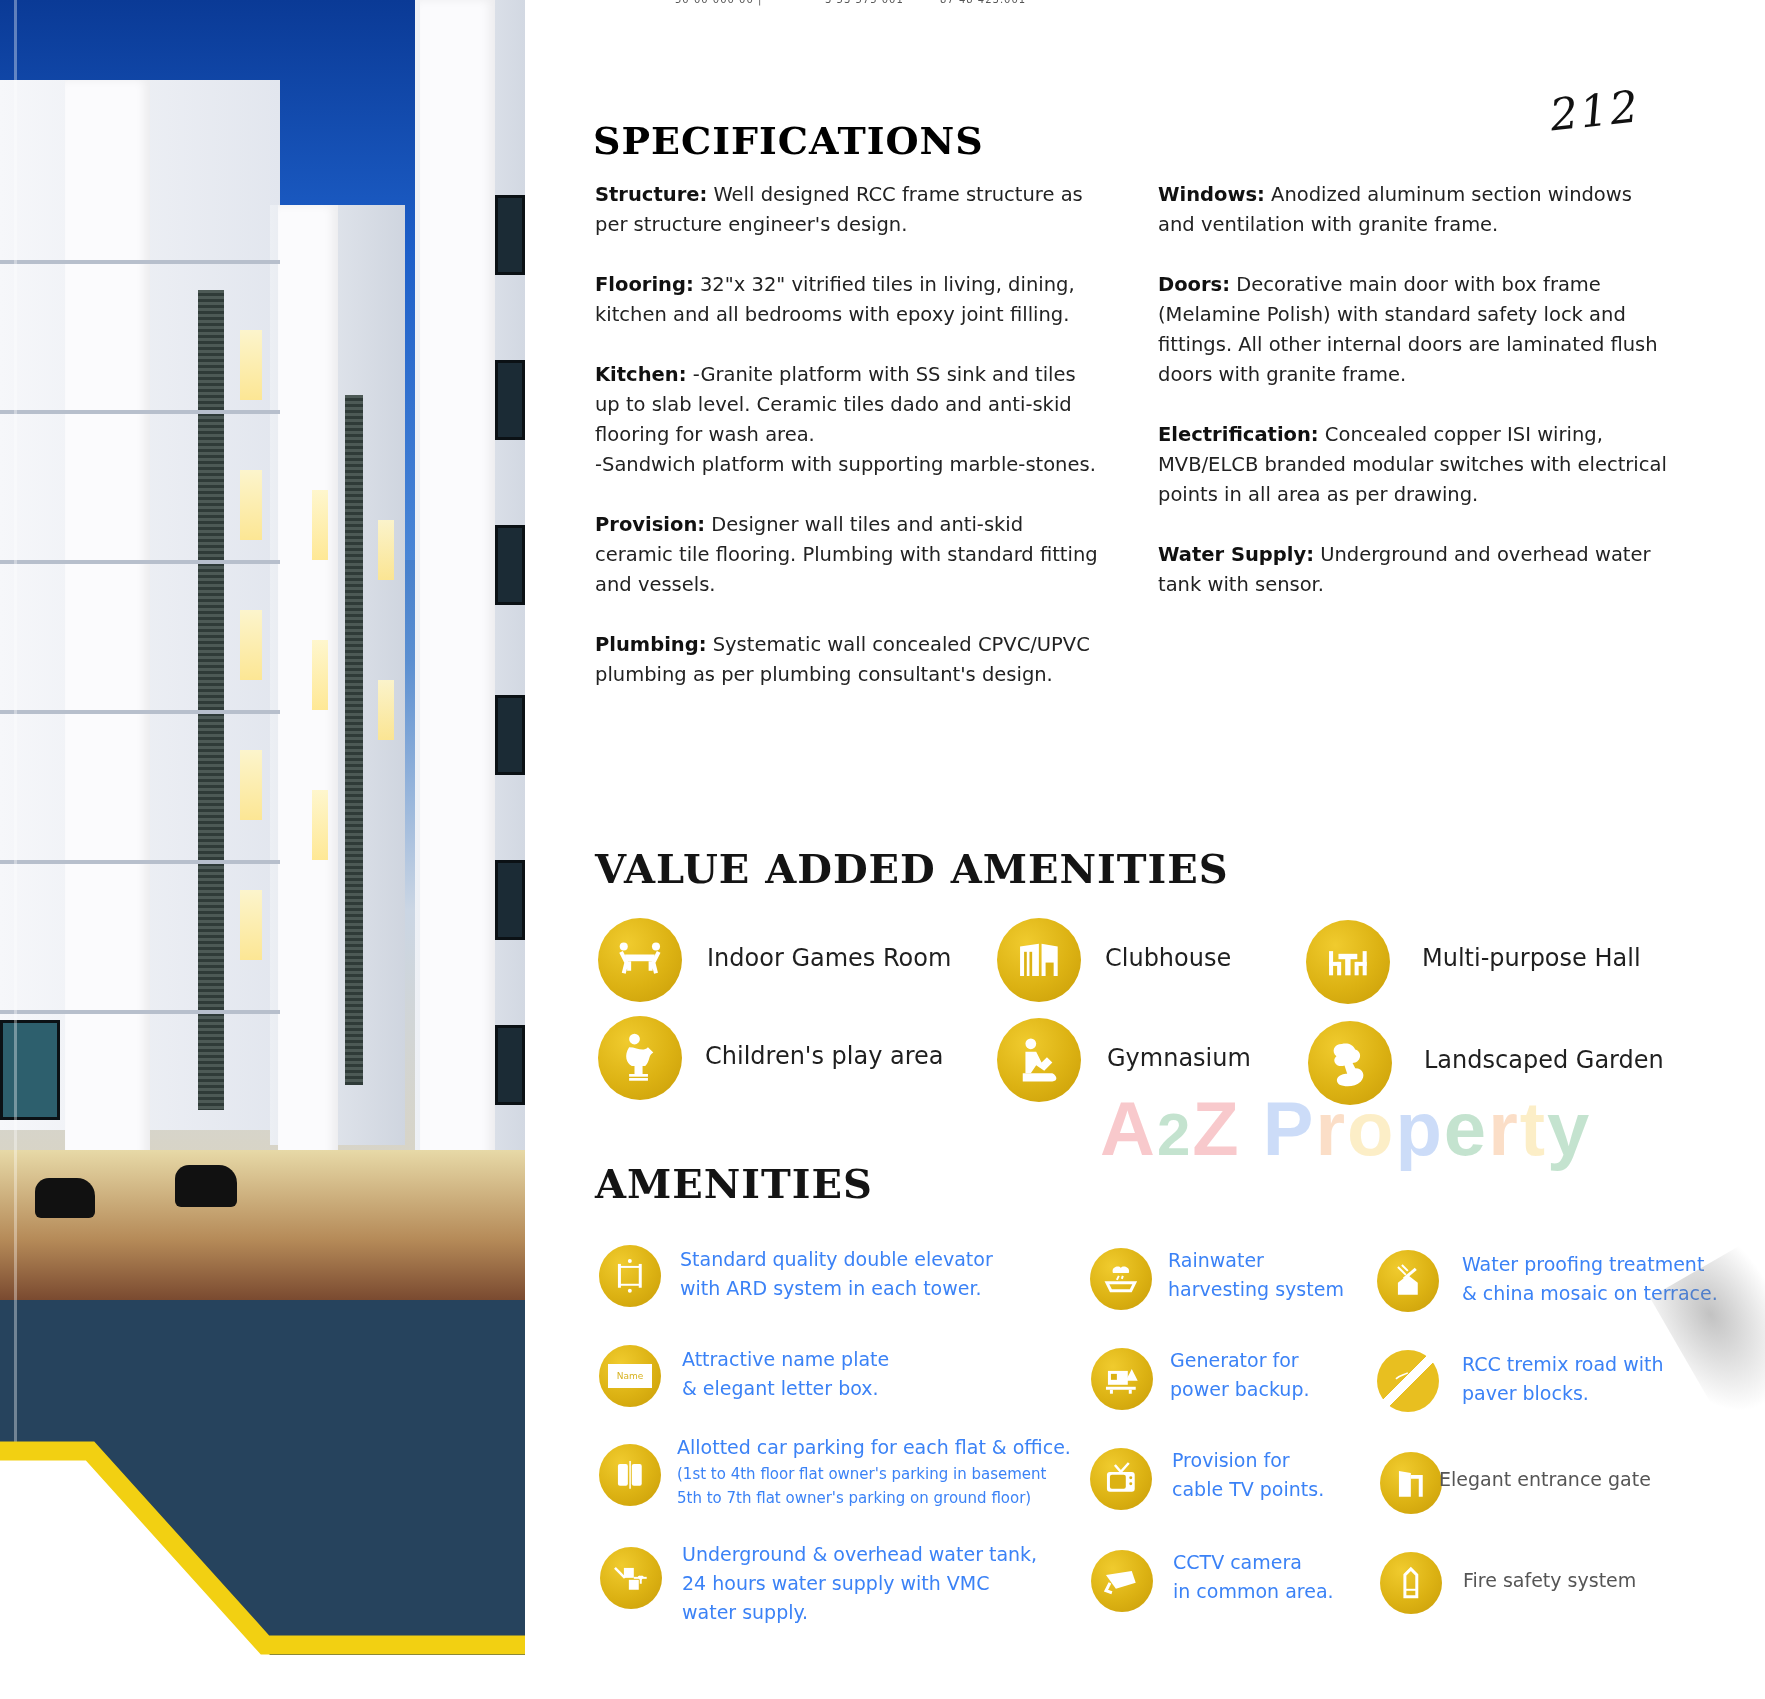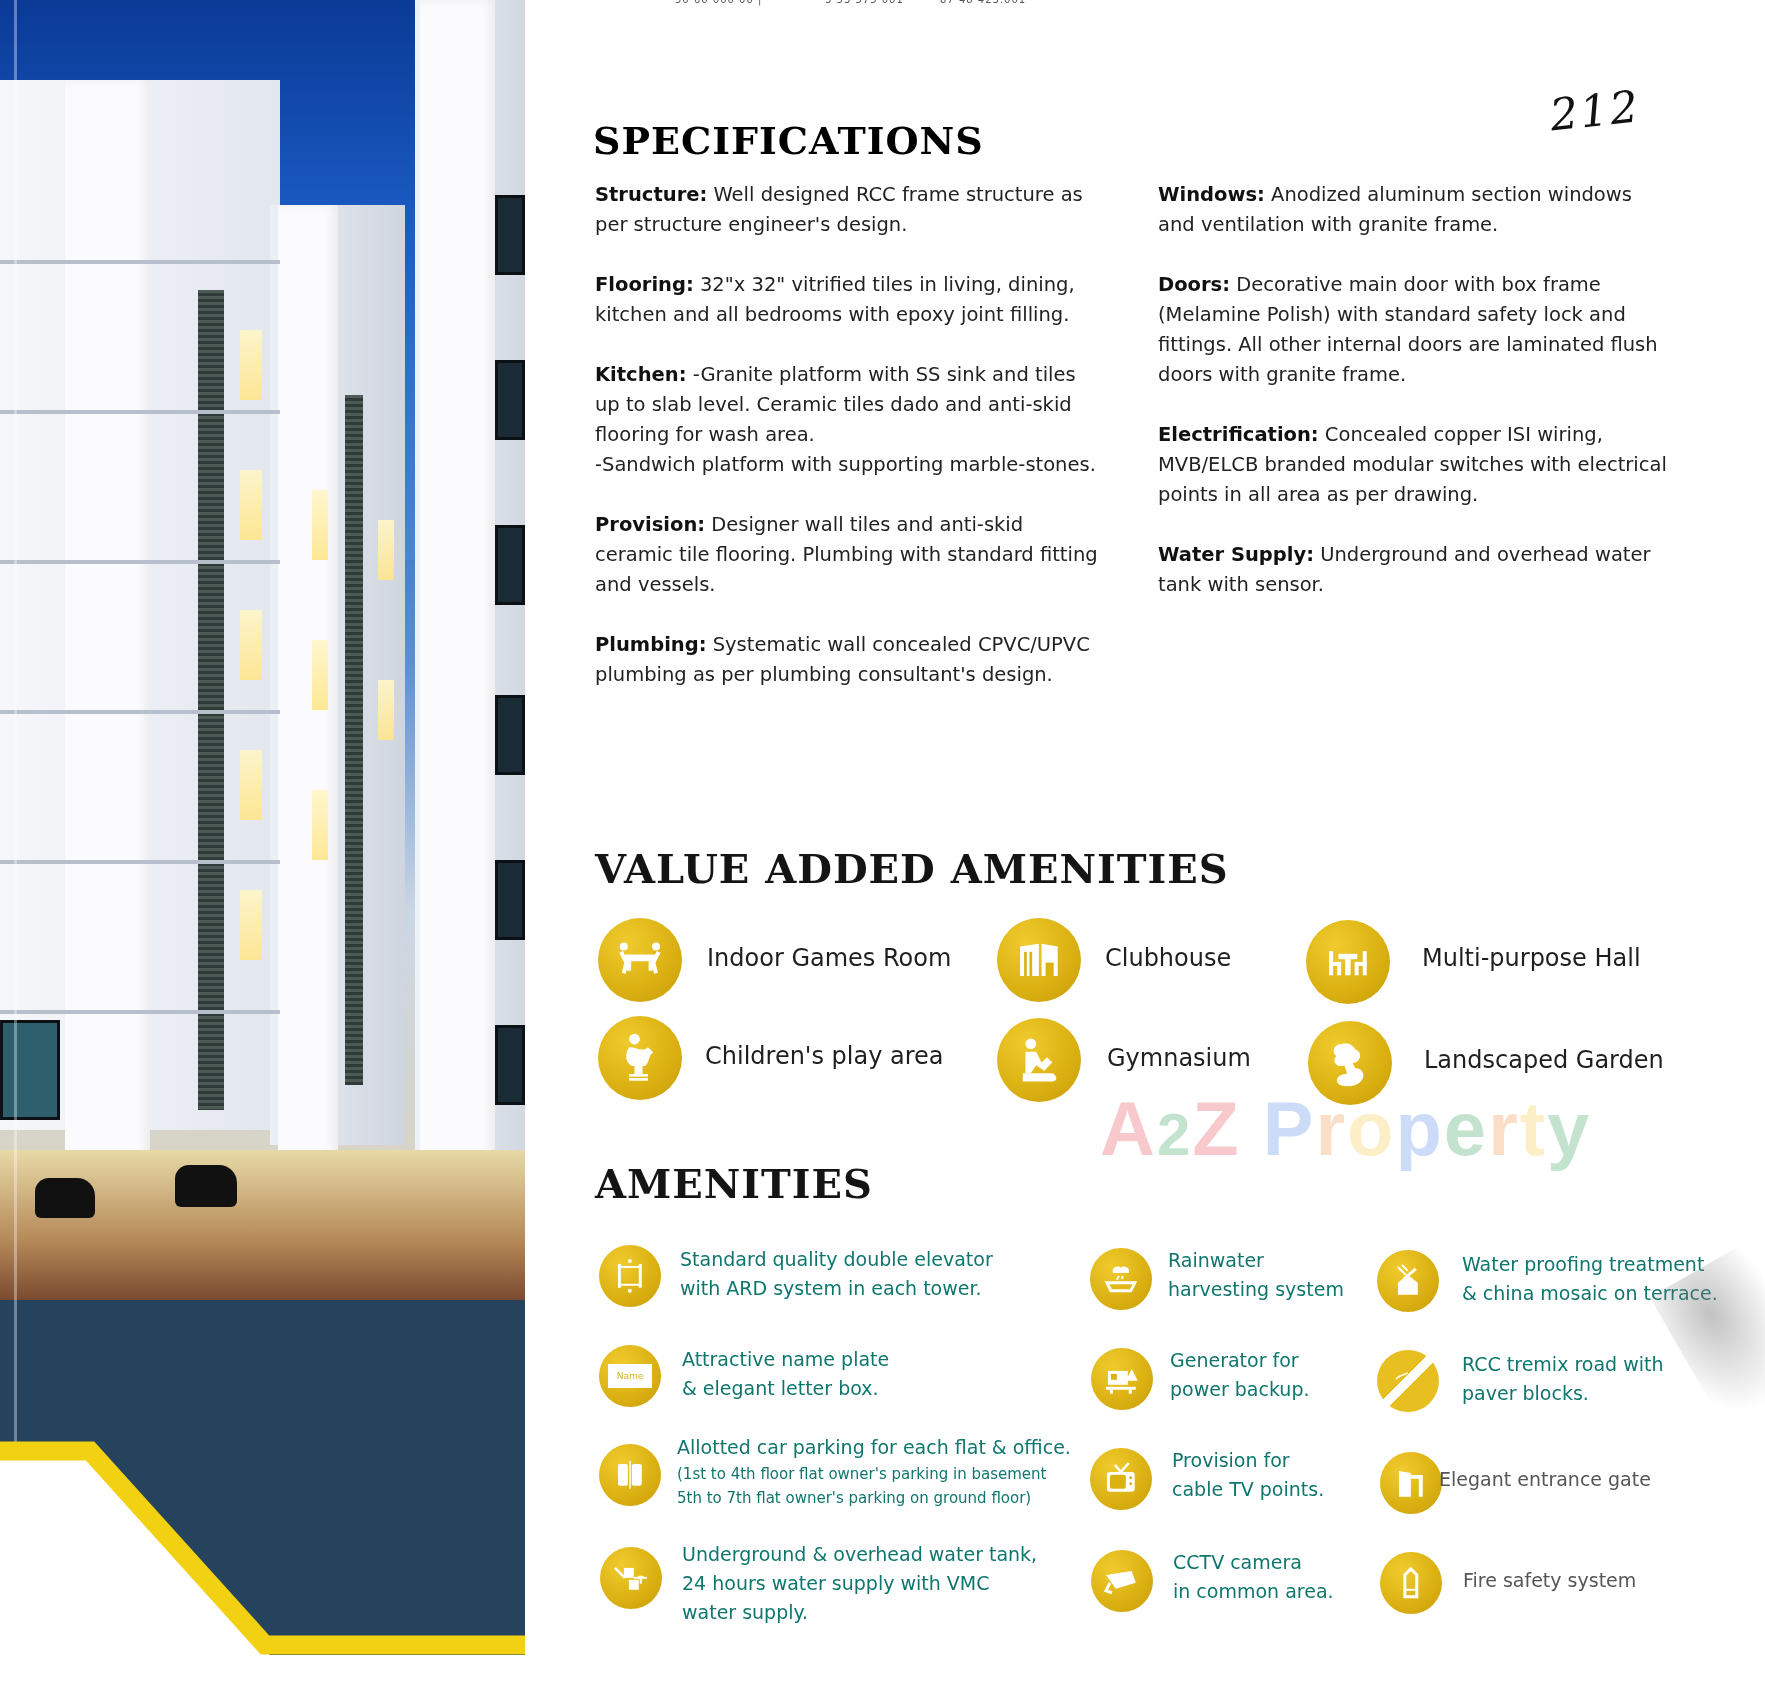--- a/index.html
+++ b/index.html
@@ -53,21 +53,21 @@
 
   .h-section { position:absolute; left:70px; font-family:"DejaVu Serif", serif; font-weight:bold; color:#141414; letter-spacing:1px; }
   .h-vaa { top:845px; font-size:40px;text-align:center; }
   .h-amen { top:1160px; font-size:40px; }
 
   .icon-circle { position:absolute; border-radius:50%; background: radial-gradient(circle at 35% 30%, #f0cb2e 0%, #dcb213 55%, #c89c08 100%); display:flex; align-items:center; justify-content:center; }
   .icon-circle svg { width:64%; height:64%; }
 
   .vaa-label { position:absolute; font-size:24px; color:#1f1f1f; white-space:nowrap; }
 
-  .am-text { position:absolute; font-size:19px; line-height:29px; color:#0f766e; }
+  .am-text { position:absolute; font-size:19px; line-height:29px; color:#3b82f6; }
   .am-text .small { font-size:15px; line-height:24px; display:block; }
   .am-text.faded { color:#555; }
 
   .watermark1 { position:absolute; left:575px; top:1085px; font-family:"Liberation Sans", sans-serif; font-weight:bold; font-size:76px; letter-spacing:2px; opacity:0.28; white-space:nowrap; }
   .watermark1 span { display:inline-block; }
   .watermark2 { position:absolute; left:415px; top:1485px; font-family:"Liberation Sans", sans-serif; font-size:50px; color:#cfcfcf; opacity:0.7; letter-spacing:1px; white-space:nowrap; }
 
   .smudge { position:absolute; left:1155px; top:1260px; width:110px; height:150px; background: radial-gradient(ellipse at 40% 30%, rgba(120,120,120,0.45), rgba(255,255,255,0) 70%); transform: rotate(-30deg); }
 </style>
 </head>

